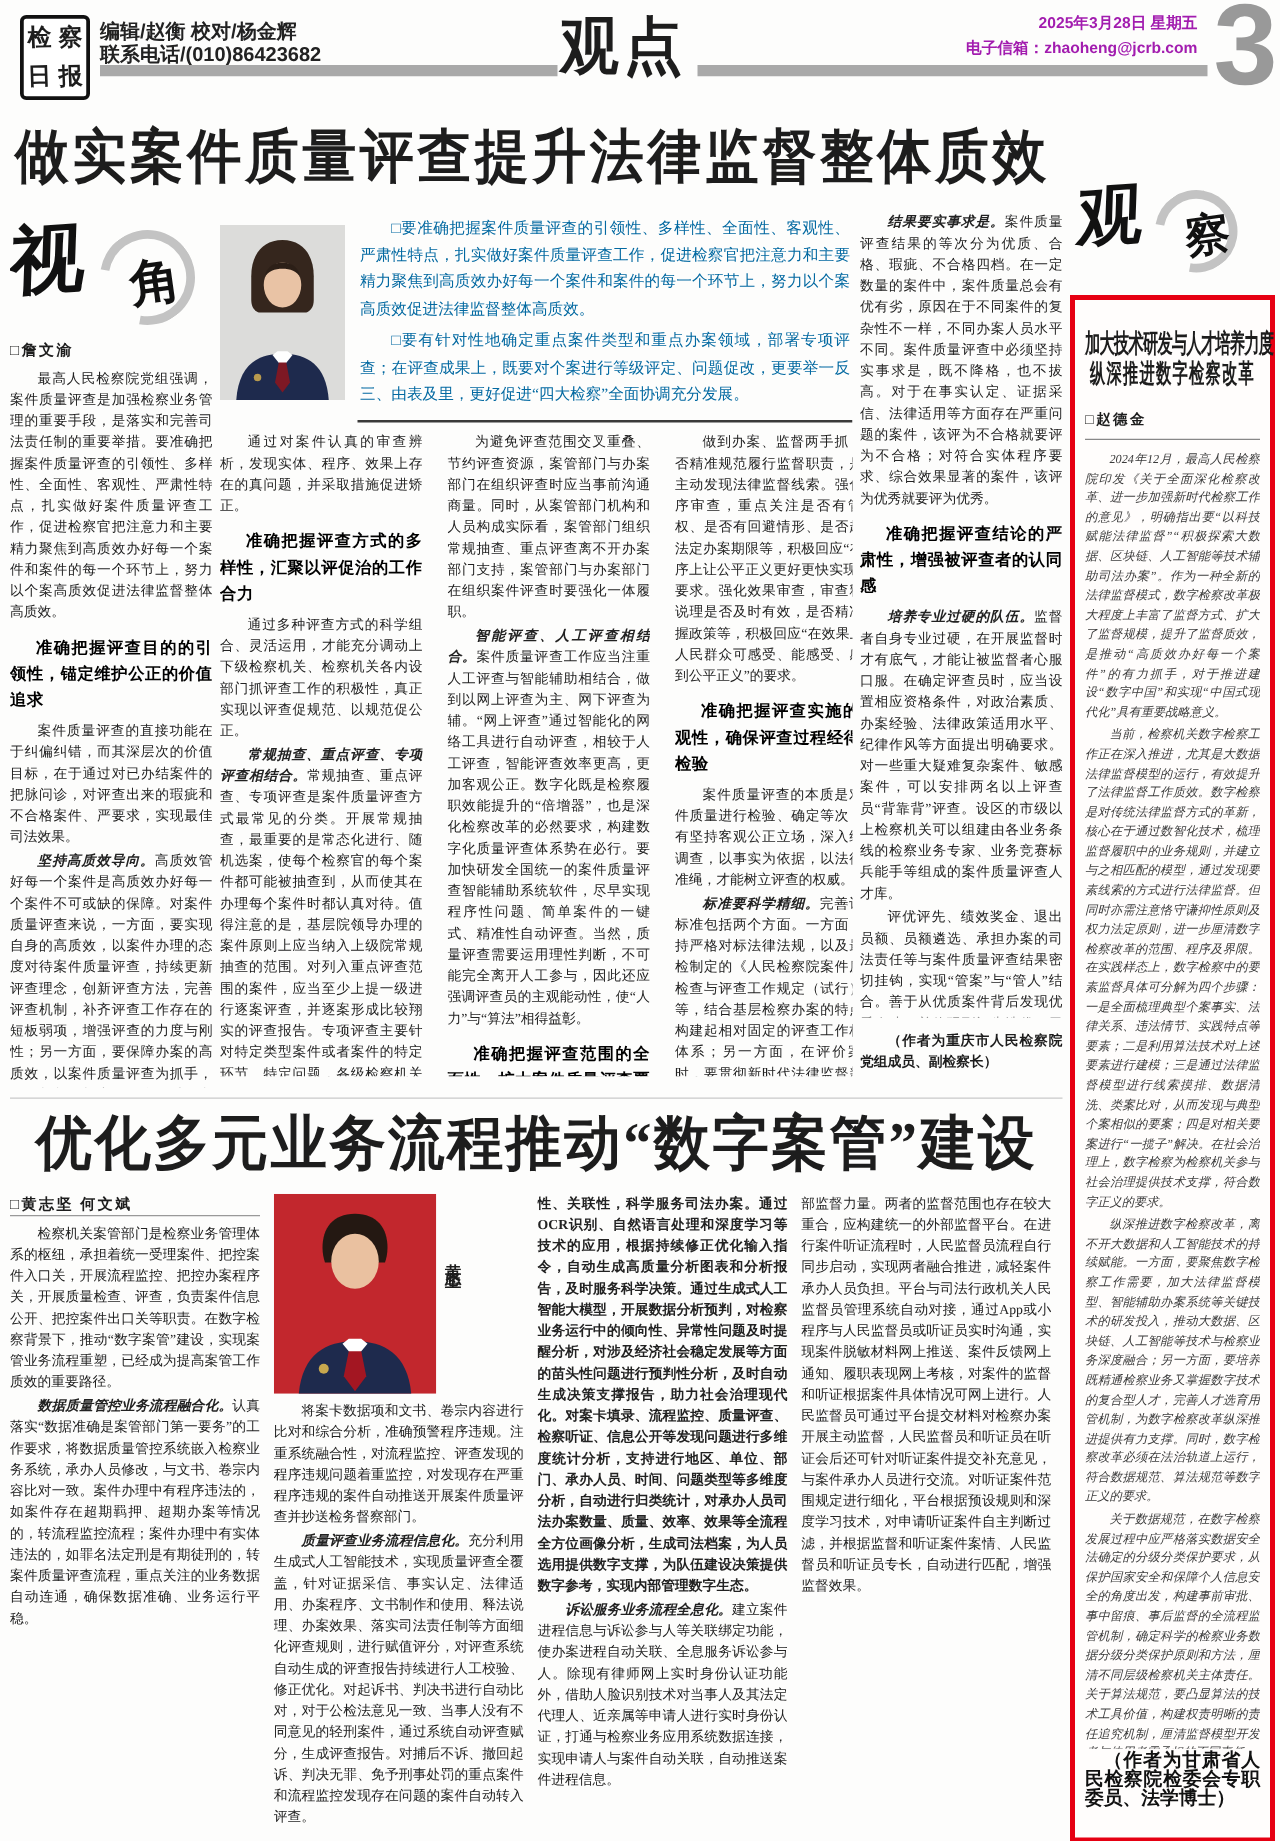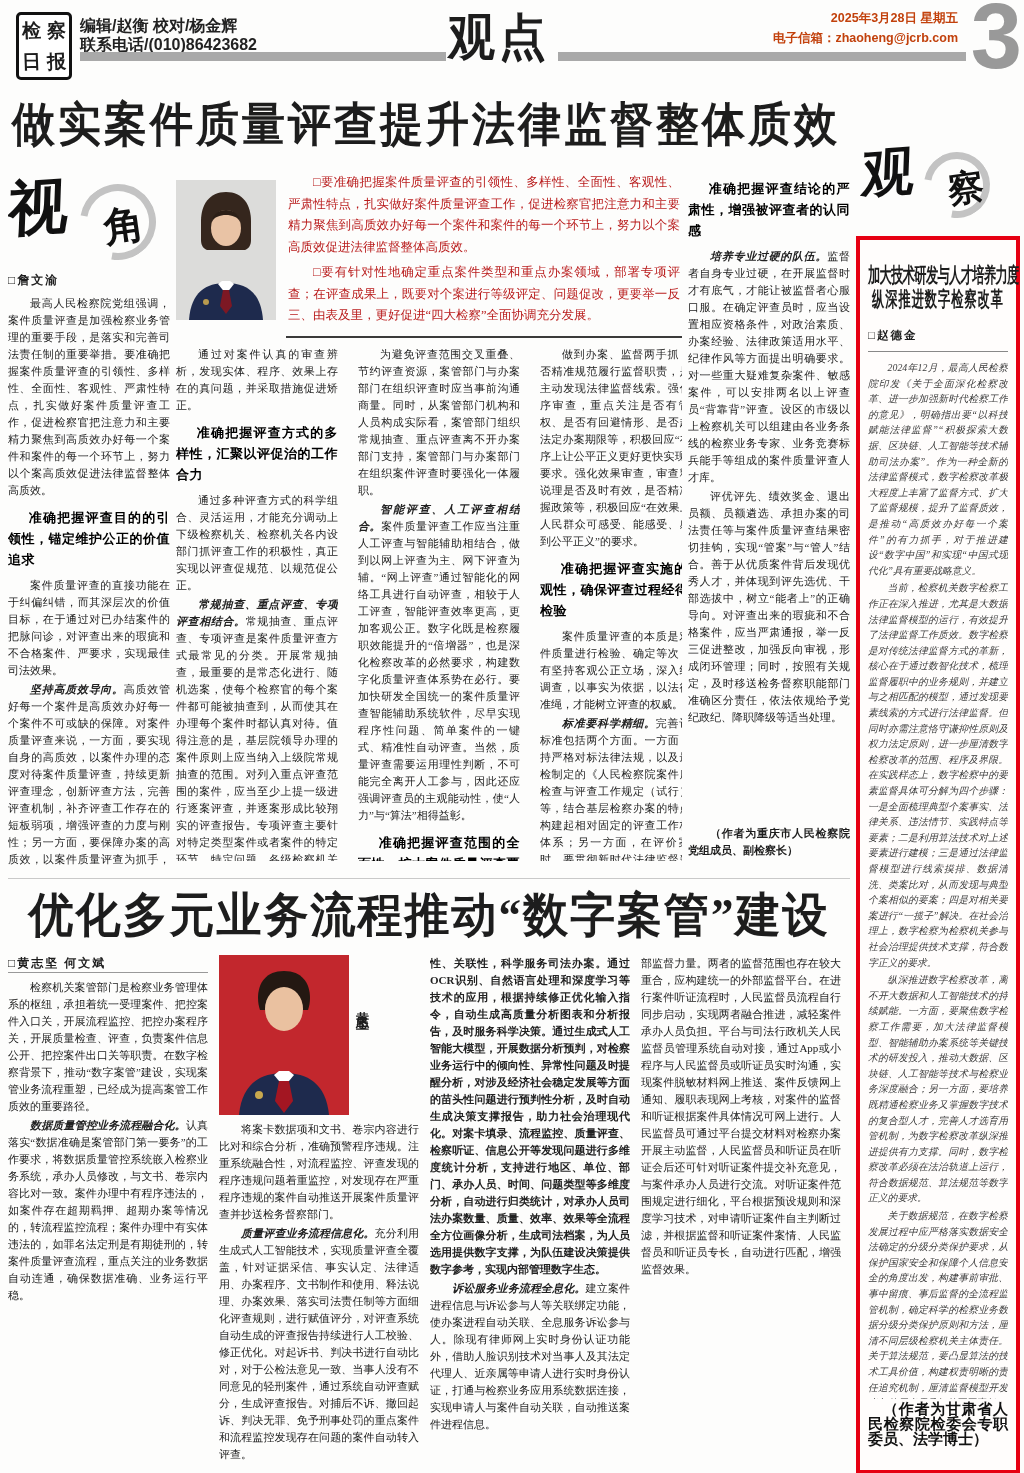--- a/index.html
+++ b/index.html
@@ -12,41 +12,41 @@
         align-items:center;justify-items:center;background:#fff;}
   .seal span{font-size:19px;font-weight:900;line-height:1;transform:rotate(-2deg);}
   .ed{position:absolute;left:80px;top:16px;font-family:"Liberation Sans",sans-serif;
       font-size:16px;font-weight:bold;line-height:19px;color:#222;}
   .bar{position:absolute;top:52px;height:9px;background:#a9a9a9;}
   .bar-l{left:80px;width:366px;}
   .bar-r{left:558px;width:408px;}
   .sec-title{position:absolute;left:448px;top:6px;font-size:47px;font-weight:900;
       letter-spacing:4px;transform:scaleY(1.05);font-family:"DejaVu Serif",serif;}
   .dateblk{position:absolute;right:66px;top:8px;text-align:right;
-      font-family:"Liberation Sans",sans-serif;font-size:12.5px;font-weight:bold;line-height:20px;color:#c2410c;}
+      font-family:"Liberation Sans",sans-serif;font-size:12.5px;font-weight:bold;line-height:20px;color:#a21caf;}
   .pnum{position:absolute;right:2px;top:-10px;font-size:92px;font-weight:900;color:#999;
       font-family:"Liberation Sans",sans-serif;line-height:1;}
   
   .h1{position:absolute;top:94px;left:12px;width:842px;font-size:43px;font-weight:900;
       letter-spacing:3px;white-space:nowrap;transform:scaleY(1.08);transform-origin:left top;}
   
   .p{margin:0 0 2px;font-size:11px;line-height:17px;text-align:justify;text-indent:2em;color:#222;}
   .lead{font-style:italic;font-weight:bold;}
   .sub{font-weight:bold;font-family:"Liberation Sans",sans-serif;font-size:13px;line-height:21px;
        margin:8px 0 7px;text-indent:1.6em;text-align:justify;letter-spacing:0.5px;color:#000;}
   .byline{font-size:12px;font-weight:bold;letter-spacing:2px;margin:6px 0;}
   .author{font-weight:bold;font-size:11px;line-height:17px;text-align:justify;text-indent:2em;}
   
   .main-art{position:absolute;top:170px;left:8px;width:842px;height:700px;display:flex;gap:6px;}
   .mcol{width:162px;overflow:hidden;flex:none;}
   .mmid{width:506px;flex:none;overflow:hidden;}
   .midtop{display:flex;gap:10px;height:168px;margin-bottom:8px;}
   .photo-w{width:100px;height:140px;flex:none;margin-top:10px;}
   .introbox{flex:1;border-bottom:2px solid #3a3a3a;padding:2px 2px 6px 2px;overflow:hidden;}
-  .intro-p{margin:0 0 4px;font-size:12.5px;line-height:21.5px;text-indent:2em;text-align:justify;color:#b91c1c;}
+  .intro-p{margin:0 0 4px;font-size:12.5px;line-height:21.5px;text-indent:2em;text-align:justify;color:#0369a1;}
   .midcols{display:flex;gap:20px;height:515px;}
   .midcols .mcol{height:515px;}
   .col5{display:flex;flex-direction:column;}
   .col5 .flow{flex:1;overflow:hidden;}
   
   .brush{position:relative;height:96px;margin-bottom:2px;}
   .ring{position:absolute;border-radius:50%;border:7px solid #c3c3c3;border-left-color:transparent;
         transform:rotate(-35deg);}
   .brush .ring{width:62px;height:62px;right:14px;top:14px;}
   .bc1{position:absolute;left:0;top:-2px;font-size:60px;font-weight:900;font-family:"DejaVu Serif",serif;
@@ -169,20 +169,21 @@
           <div class="sub">准确把握评查实施的客观性，确保评查过程经得起检验</div>
           <p class="p">案件质量评查的本质是对案件质量进行检验、确定等次，只有坚持客观公正立场，深入细致调查，以事实为依据，以法律为准绳，才能树立评查的权威。</p>
           <p class="p"><b class="lead">标准要科学精细。</b><span>完善评查标准包括两个方面。一方面，坚持严格对标法律法规，以及最高检制定的《人民检察院案件质量检查与评查工作规定（试行）》等，结合基层检察办案的特点，构建起相对固定的评查工作标准体系；另一方面，在评价案件时，要贯彻新时代法律监督新理念，彰显司法办案“三个效果”有机统一。</span></p>
 
         </div>
       </div>
     </div>
 
     <div class="mcol col5">
       <div class="flow">
+        <p class="p"><b class="lead">结果要实事求是。</b><span>案件质量评查结果的等次分为优质、合格、瑕疵、不合格四档。在一定数量的案件中，案件质量总会有优有劣，原因在于不同案件的复杂性不一样，不同办案人员水平不同。案件质量评查中必须坚持实事求是，既不降格，也不拔高。对于在事实认定、证据采信、法律适用等方面存在严重问题的案件，该评为不合格就要评为不合格；对符合实体程序要求、综合效果显著的案件，该评为优秀就要评为优秀。</span></p>
         <div class="sub">准确把握评查结论的严肃性，增强被评查者的认同感</div>
         <p class="p"><b class="lead">培养专业过硬的队伍。</b><span>监督者自身专业过硬，在开展监督时才有底气，才能让被监督者心服口服。在确定评查员时，应当设置相应资格条件，对政治素质、办案经验、法律政策适用水平、纪律作风等方面提出明确要求。对一些重大疑难复杂案件、敏感案件，可以安排两名以上评查员“背靠背”评查。设区的市级以上检察机关可以组建由各业务条线的检察业务专家、业务竞赛标兵能手等组成的案件质量评查人才库。</span></p>
         <p class="p">评优评先、绩效奖金、退出员额、员额遴选、承担办案的司法责任等与案件质量评查结果密切挂钩，实现“管案”与“管人”结合。善于从优质案件背后发现优秀人才，并体现到评先选优、干部选拔中，树立“能者上”的正确导向。对评查出来的瑕疵和不合格案件，应当严肃通报，举一反三促进整改，加强反向审视，形成闭环管理；同时，按照有关规定，及时移送检务督察职能部门准确区分责任，依法依规给予党纪政纪、降职降级等适当处理。</p>
       </div>
       <p class="author">（作者为重庆市人民检察院党组成员、副检察长）</p>
     </div>
   </section>
 
   <section class="bot-art">
     <div class="h2">优化多元业务流程推动“数字案管”建设</div>

